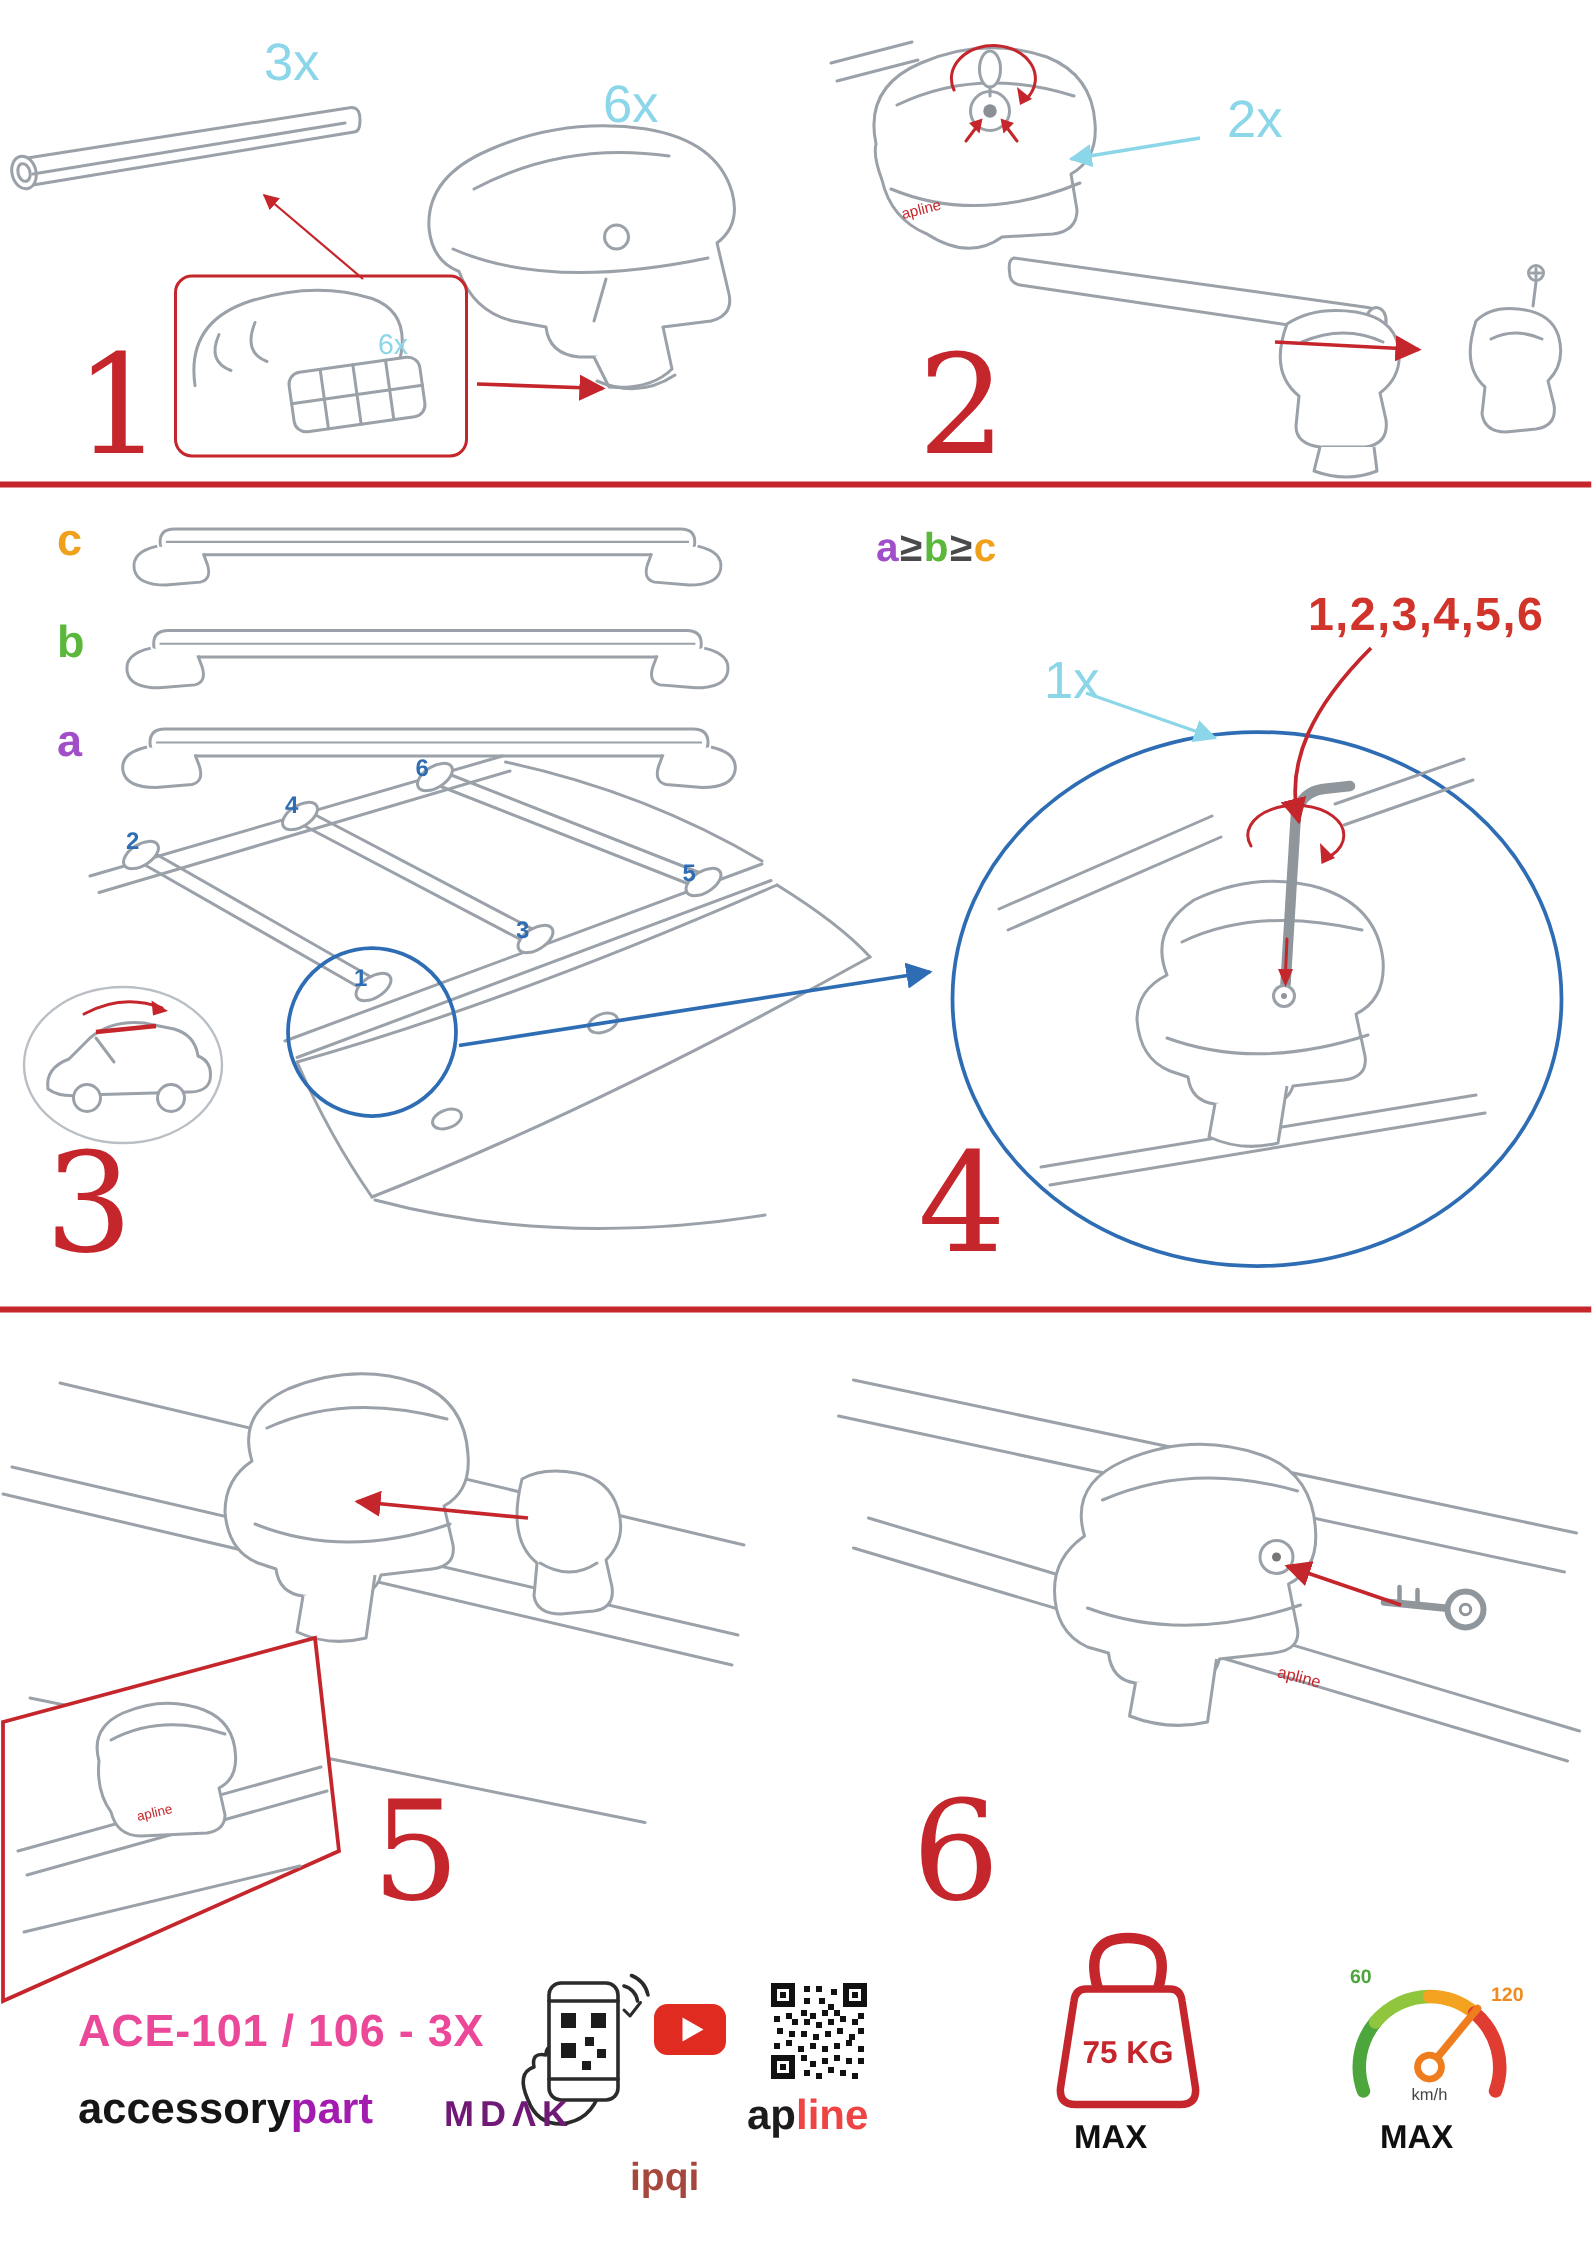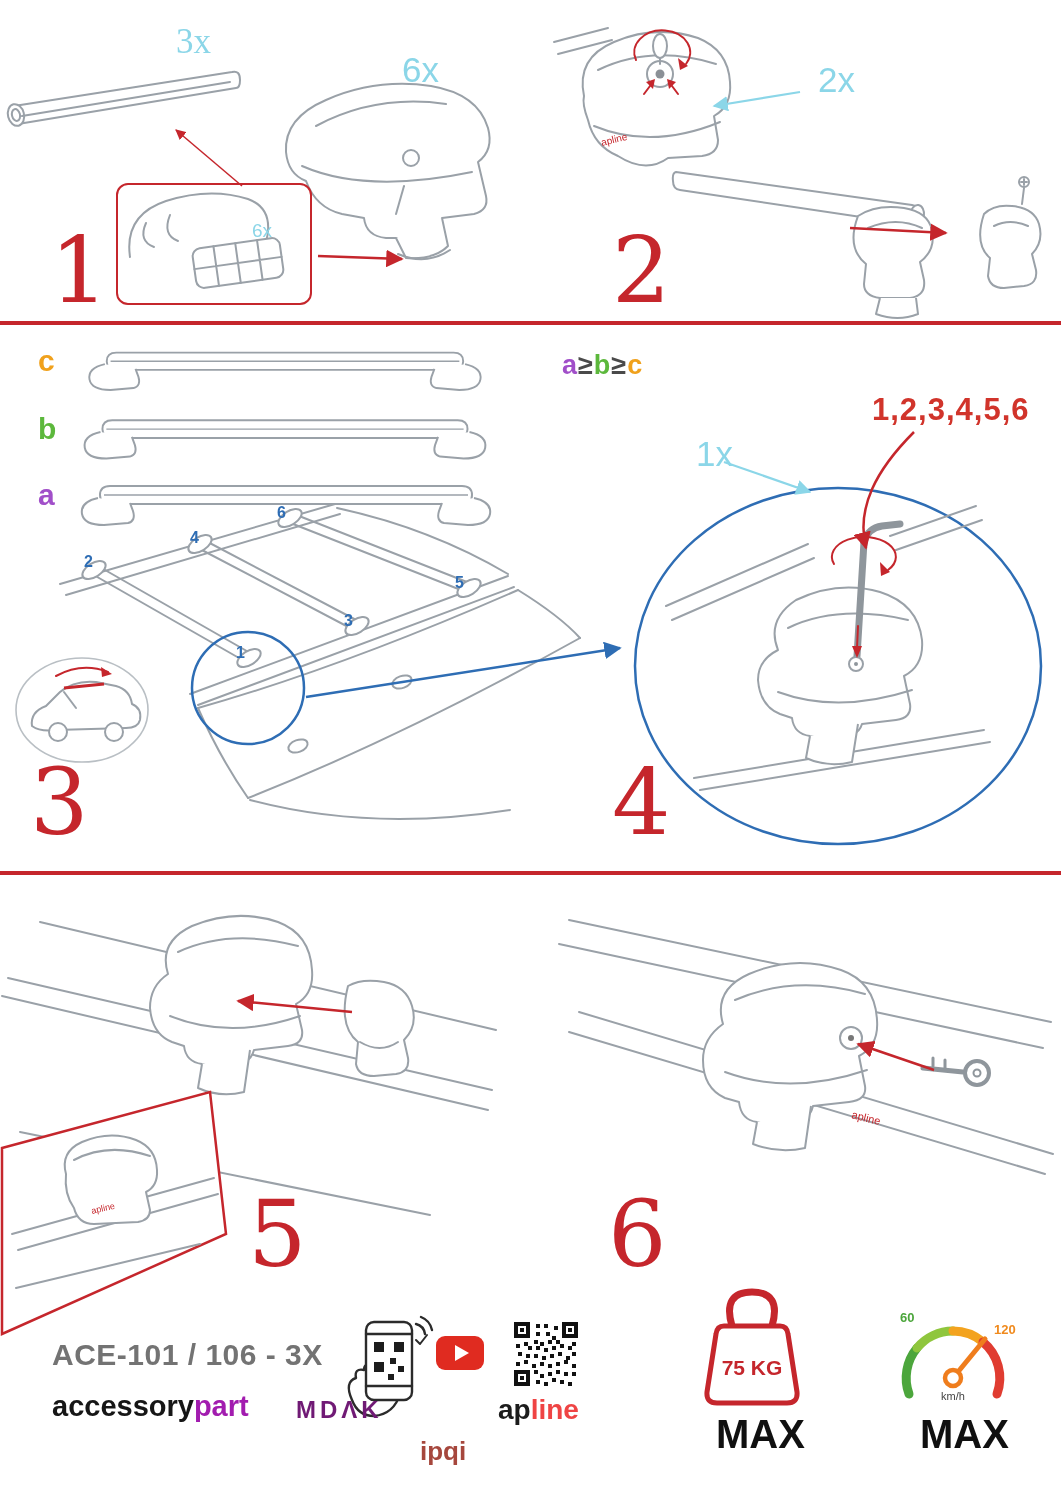--- a/index.html
+++ b/index.html
@@ -10,28 +10,28 @@
   .qty { color:#8bd6e8; font-size:35px; font-weight:500; line-height:1; }
   .qty.small { font-size:19px; }
   .pos { color:#2e6db4; font-size:16px; font-weight:700; line-height:1; }
   .divider { position:absolute; left:0; width:100%; height:4px; background:#c5262c; }
   .rule { font-size:27px; font-weight:700; letter-spacing:1px; line-height:1; }
   .rule .ge { color:#4a4a4a; }
   .lbl { font-size:30px; font-weight:700; line-height:1; }
   .lbl-a { color:#a14fc9; } .lbl-b { color:#5cb83c; } .lbl-c { color:#f0a11c; }
   .seq { color:#d1342b; font-size:31px; font-weight:700; letter-spacing:1px; line-height:1; }
   .big-one { color:#2e6db4; font-size:46px; font-weight:700; line-height:1; }
-  .model { color:#737373; font-size:30px; font-weight:700; letter-spacing:0.5px; line-height:1; }
+  .model { color:#ec4899; font-size:30px; font-weight:700; letter-spacing:0.5px; line-height:1; }
   .brandline { font-size:29px; font-weight:700; color:#161616; line-height:1; }
   .brandline .red { color:#a21caf; }
   .mdak { font-size:24px; color:#701a75; font-weight:600; letter-spacing:4px; line-height:1; }
   .ipqi { font-size:26px; color:#a6473d; font-weight:600; line-height:1; }
   .apline-logo { font-size:28px; font-weight:700; color:#1c1c1c; line-height:1; }
   .apline-logo .red { color:#ef4444; }
-  .max { font-size:40px; font-weight:700; color:#101010; line-height:1; }
+  .max { font-size:22px; font-weight:700; color:#101010; line-height:1; }
   .inset-box { border:2px solid #c5262c; border-radius:12px; background:#fff; }
   .yt { width:48px; height:34px; background:#e02b20; border-radius:9px; display:flex; align-items:center; justify-content:center; }
   .yt .tri { width:0; height:0; border-left:14px solid #fff; border-top:8px solid transparent; border-bottom:8px solid transparent; margin-left:3px; }
   svg { display:block; overflow:visible; }
   .sk  { stroke:#9aa1a8; fill:none; stroke-width:2; stroke-linecap:round; stroke-linejoin:round; }
   .skf { stroke:#9aa1a8; fill:#ffffff; stroke-width:2; stroke-linejoin:round; }
   .rd  { stroke:#c5262c; fill:none; stroke-width:2; stroke-linecap:round; }
 </style>
 </head>
 <body>
@@ -43,21 +43,21 @@
       <g id="xbar">
         <path d="M40,16 L392,16 Q402,16 402,25 Q402,34 392,34 L40,34 Q30,34 30,25 Q30,16 40,16 Z" stroke="#9aa1a8" fill="#fff" stroke-width="2" stroke-linejoin="round"></path>
         <path d="M34,25 L398,25" stroke="#9aa1a8" fill="none" stroke-width="1.4"></path>
         <path d="M28,28 Q10,32 12,44 Q14,55 34,55 L58,53 Q66,51 63,41 L60,33" stroke="#9aa1a8" fill="#fff" stroke-width="2" stroke-linejoin="round"></path>
         <path d="M404,28 Q422,32 420,44 Q418,55 398,55 L374,53 Q366,51 369,41 L372,33" stroke="#9aa1a8" fill="#fff" stroke-width="2" stroke-linejoin="round"></path>
       </g>
     </defs>
   </svg>
 
   <div class="abs step-num" style="left:50px; top:232px;">1</div>
-  <div class="abs qty" style="left:176px; top:24px;font-family:Liberation Serif, serif;">3x</div>
+  <div class="abs qty" style="left:176px; top:24px;">3x</div>
   <div class="abs qty" style="left:402px; top:52px;">6x</div>
 
   <svg class="abs" style="left:0; top:44px;" width="248" height="100" viewBox="0 0 248 100">
     <path class="skf" d="M14,62 L232,28 Q240,26 240,36 Q240,44 236,44 L18,80 Q12,80 12,72 Q12,64 14,62 Z"></path>
     <ellipse class="skf" cx="16" cy="71" rx="8" ry="11" transform="rotate(-14 16 71)"></ellipse>
     <ellipse class="sk" cx="16" cy="71" rx="4" ry="6" transform="rotate(-14 16 71)" stroke-width="1.3"></ellipse>
     <path class="sk" d="M22,72 L230,38" stroke-width="1.2"></path>
   </svg>
 
   <svg class="abs" style="left:246px; top:66px;" width="320" height="220" viewBox="0 0 320 220">
@@ -127,21 +127,21 @@
   <svg class="abs" style="left:78px; top:336px;" width="412" height="62" viewBox="0 0 430 62">
       <use href="#xbar"></use>
     </svg>
   <svg class="abs" style="left:73px; top:404px;" width="422" height="62" viewBox="0 0 430 62">
       <use href="#xbar"></use>
     </svg>
   <svg class="abs" style="left:70px; top:470px;" width="430" height="62" viewBox="0 0 430 62">
       <use href="#xbar"></use>
     </svg>
 
-  <div class="abs rule" style="left:562px; top:352px;">
+  <div class="abs rule" style="left:584px; top:352px;">
     <span class="lbl-a">a</span><span class="ge">≥</span><span class="lbl-b">b</span><span class="ge">≥</span><span class="lbl-c">c</span>
   </div>
 
   <svg class="abs" style="left:40px; top:498px;" width="610" height="330" viewBox="0 0 610 330">
     <path class="sk" d="M20,86 L295,6 M26,97 L300,16"></path>
     <path class="sk" d="M150,196 L468,78 M158,207 L474,89"></path>
     <path class="sk" d="M297,10 Q390,30 468,76"></path>
     <path class="sk" d="M158,210 Q300,170 478,92"></path>
     <path class="sk" d="M208,300 Q360,240 540,140"></path>
     <path class="sk" d="M158,210 Q180,260 208,300 M478,92 Q520,118 540,140"></path>

